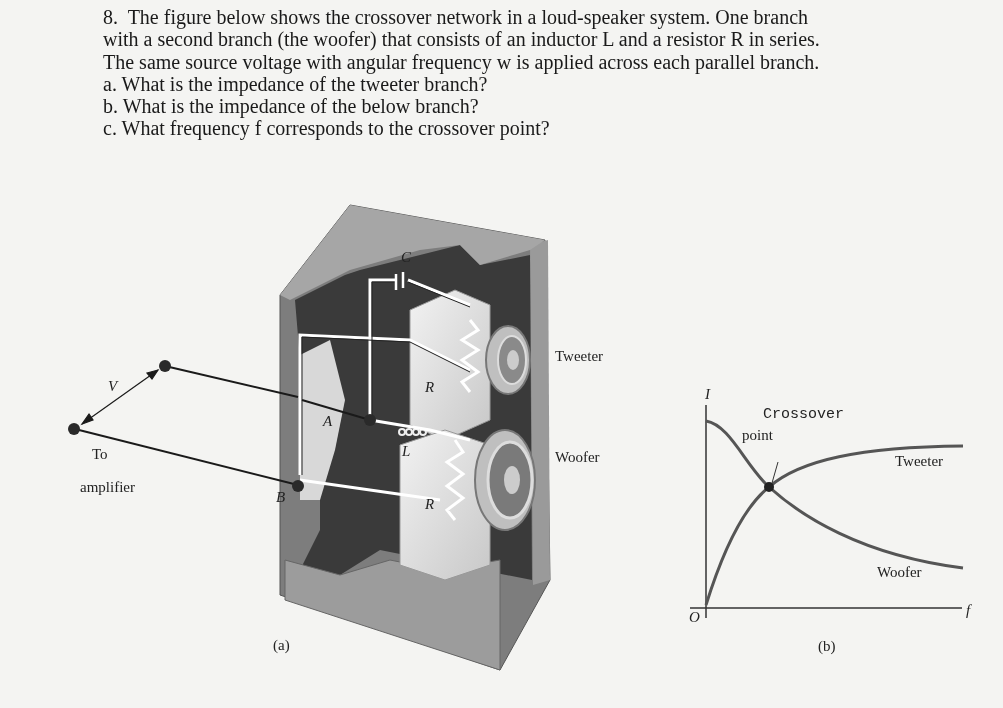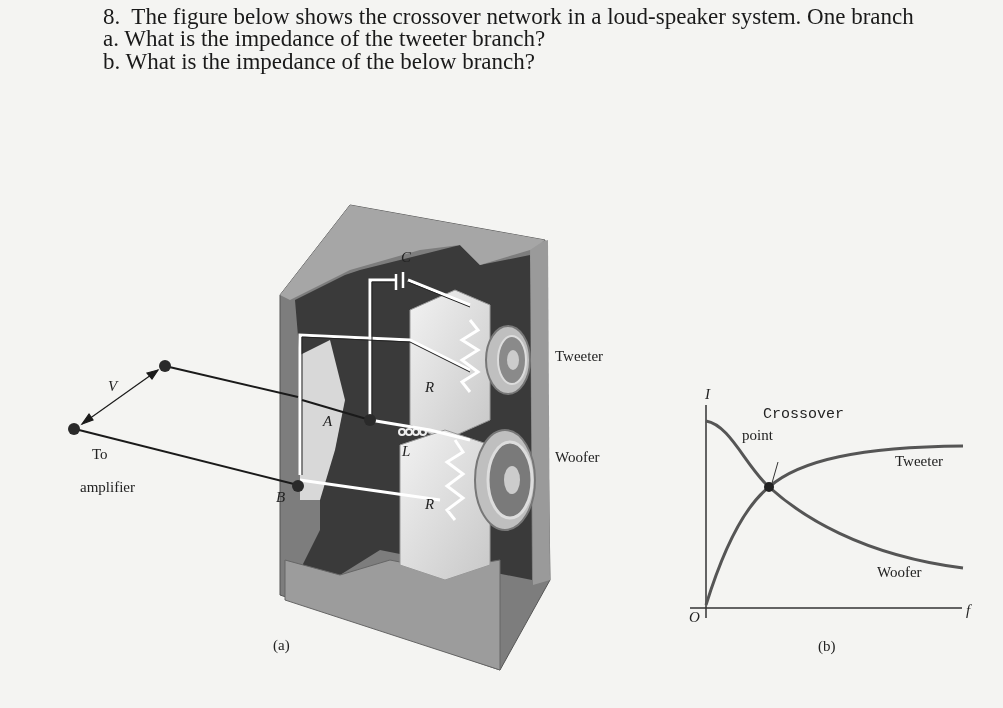--- a/index.html
+++ b/index.html
@@ -1,30 +1,33 @@
 <!DOCTYPE html>
 <html><head>
 <meta charset="utf-8">
 <style>
   html,body{margin:0;padding:0;}
   body{width:1003px;height:708px;background:#f4f4f2;position:relative;overflow:hidden;font-family:"Liberation Serif","DejaVu Serif",serif;color:#1a1a1a;}
-  .problem{position:absolute;left:103px;top:6px;width:870px;font-size:23px;line-height:22.3px;}
+  .problem{position:absolute;left:103px;top:6px;width:870px;font-size:20px;line-height:22.3px;}
   .problem p{margin:0;}
   .problem .q{margin:0;font-family:Liberation Serif, serif;}
   .fig{position:absolute;left:0;top:0;}
   .lbl{position:absolute;font-family:"Liberation Serif","DejaVu Serif",serif;font-size:15px;color:#222;}
   .it{font-style:italic;}
 </style>
 </head>
 <body>
 
 <div class="problem">
   <p><span>8.</span>&nbsp; <span>The figure below shows the crossover network in a loud-speaker system.  One branch</span></p>
+  <p>with a second branch (the woofer) that consists of an inductor L and a resistor R in series.</p>
+  <p>The same source voltage with angular frequency w is applied across each parallel branch.</p>
   <p class="q">a.  What is the impedance of the tweeter branch?</p>
   <p class="q">b. What is the impedance of the below branch?</p>
+  <p class="q">c.  What frequency f corresponds to the crossover point?</p>
 </div>
 
 <svg class="fig" width="1003" height="708">
   <defs>
     <linearGradient id="cab" x1="0" y1="0" x2="1" y2="0">
       <stop offset="0" stop-color="#8a8a8a"></stop>
       <stop offset="1" stop-color="#6f6f6f"></stop>
     </linearGradient>
     <linearGradient id="block" x1="0" y1="0" x2="1" y2="1">
       <stop offset="0" stop-color="#f2f2f2"></stop>

